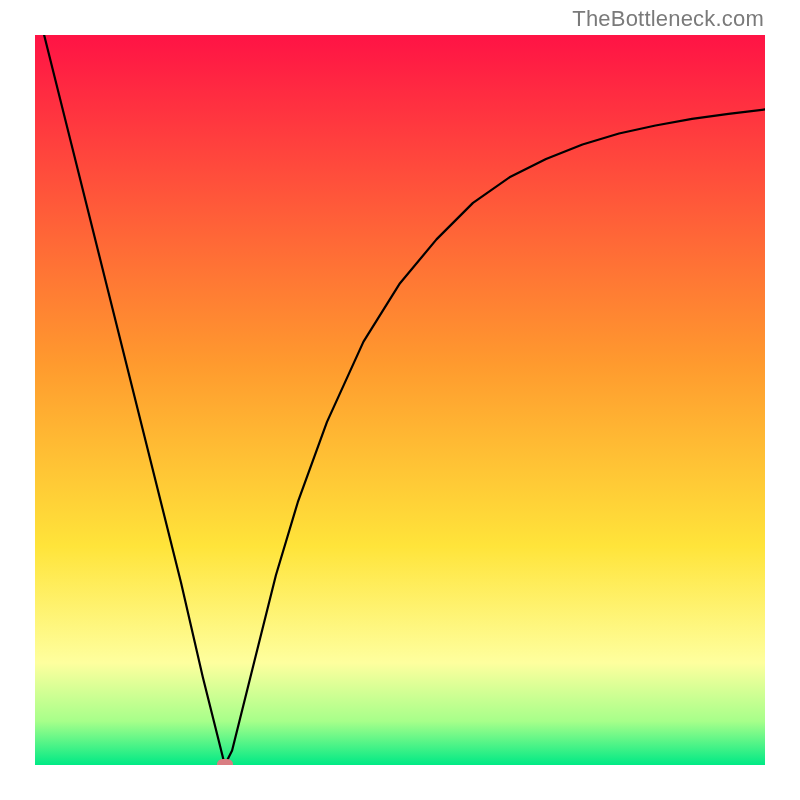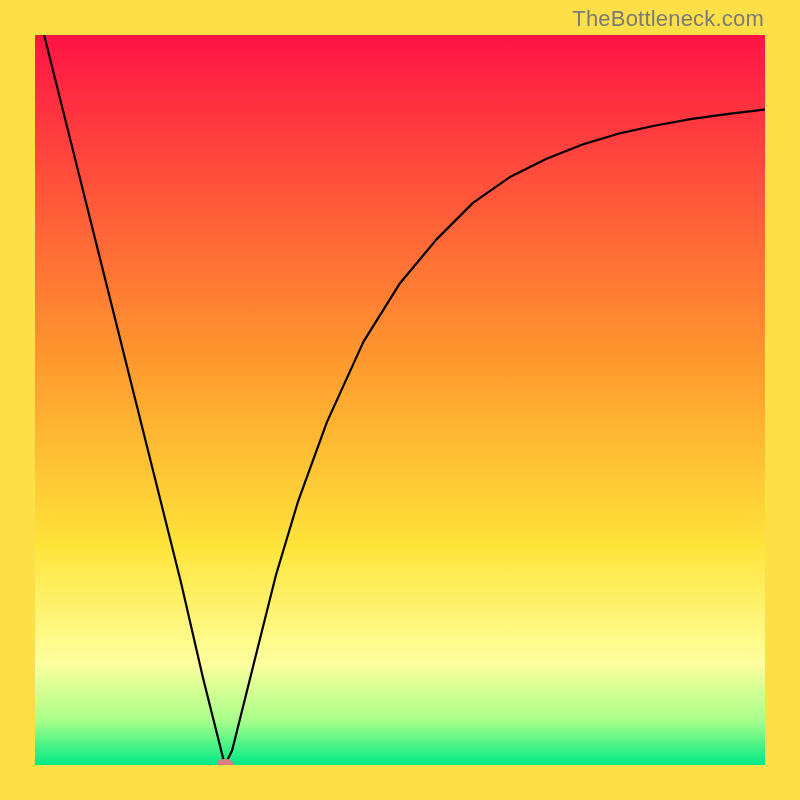--- a/index.html
+++ b/index.html
@@ -8,21 +8,21 @@
     width: 800px;
     height: 800px;
     background: #000;
     font-family: Arial, Helvetica, sans-serif;
     overflow: hidden;
   }
   .frame {
     position: relative;
     width: 800px;
     height: 800px;
-    background: #fde047;
+    background: #ffffff;
   }
   .plot-area {
     position: absolute;
     left: 35px;
     top: 35px;
     width: 730px;
     height: 730px;
     overflow: hidden;
   }
   .gradient-bg {

